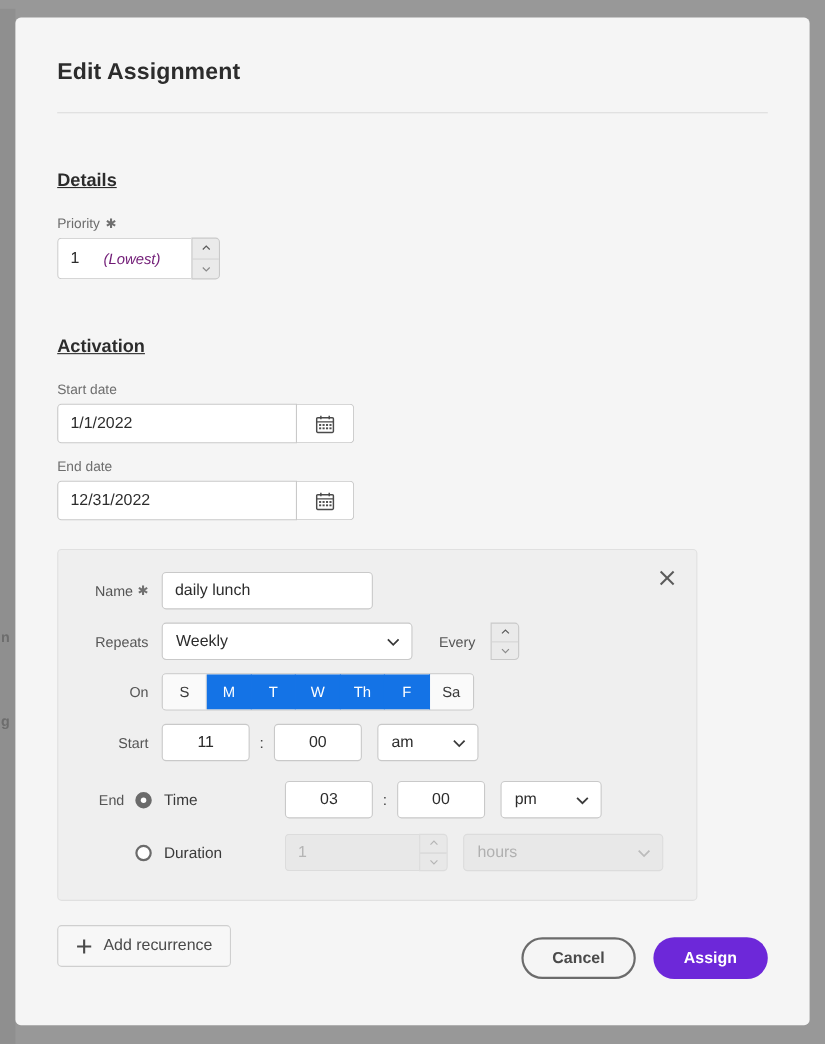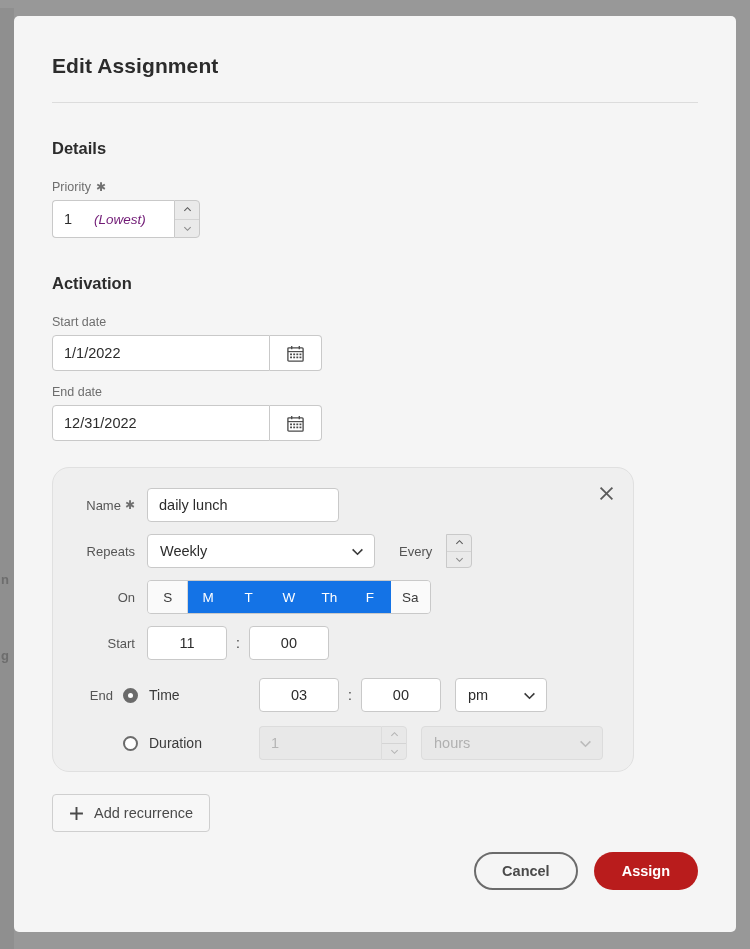--- a/index.html
+++ b/index.html
@@ -35,21 +35,22 @@
   .modal-pad { padding: 38px 38px 0 38px; }
   .title {
     font-size: 21px; font-weight: 700; color: #2c2c2c;
     letter-spacing: .1px;
   }
   .title-rule {
     height: 1px; background: #dcdcdc; margin-top: 24px;
   }
   .section-heading {
     font-size: 16.5px; font-weight: 700; color: #2c2c2c;
-    margin-top: 36px;
+    margin-top: 52px;
+    text-decoration: underline;
   }
   .field-label {
     font-size: 12.5px; color: #6E6E6E; margin-bottom: 6px;
     display: flex; align-items: center; gap: 5px;
   }
   .req-star { font-size: 12px; color: #707070; line-height: 1; }
 
   
   .txt {
     background: #fff; border: 1px solid #c9c9c9; border-radius: 4px;
@@ -88,23 +89,23 @@
     border: 1px solid #c9c9c9; border-left: none; border-radius: 0 4px 4px 0;
     background: #fff; display: flex; align-items: center; justify-content: center;
   }
 
   
   .recurrence {
     position: relative;
     margin-top: 26px;
     background: #EFEFEF;
     border: 1px solid #e0e0e0;
-    border-radius: 17px;
+    border-radius: 4px;
     width: 582px;
-    padding: 20px 22px 11px 22px;
+    padding: 20px 22px 26px 22px;
   }
   .close-x {
     position: absolute; top: 12px; right: 14px;
     width: 26px; height: 26px;
     display: flex; align-items: center; justify-content: center;
     cursor: pointer;
   }
   .rrow { display: flex; align-items: center; margin-bottom: 12px; }
   .rlabel {
     font-size: 13px; color: #555; text-align: right;
@@ -185,21 +186,21 @@
     display: flex; align-items: center; gap: 16px;
   }
   .btn-cancel {
     height: 38px; padding: 0 26px; border-radius: 19px;
     border: 2px solid #6b6b6b; background: transparent;
     font-size: 14.5px; color: #4a4a4a; font-weight: 700;
     display: flex; align-items: center;
   }
   .btn-assign {
     height: 38px; padding: 0 28px; border-radius: 19px;
-    background: #b91c1c; color: #fff;
+    background: #6d28d9; color: #fff;
     font-size: 14.5px; font-weight: 700;
     display: flex; align-items: center;
   }
 </style>
 </head>
 <body>
 
 <div class="backdrop">
   <div class="bg-strip-left"></div>
   <div class="bg-watermark">Display name</div>
@@ -347,20 +348,26 @@
           <div class="day on">F</div>
           <div class="day">Sa</div>
         </div>
       </div>
 
       <div class="rrow">
         <div class="rlabel w-name">Start</div>
         <div class="time-box">11</div>
         <div class="colon">:</div>
         <div class="time-box">00</div>
+        <div class="select ampm">
+          <span>am</span>
+          <svg width="13" height="13" viewBox="0 0 12 12">
+              <path d="M1.5 4 L6 8.5 L10.5 4" fill="none" stroke="#3a3a3a" stroke-width="1.5"></path>
+            </svg>
+        </div>
       </div>
 
       <div class="rrow" style="margin-top:18px">
         <div class="rlabel" style="width:48px;padding-right:10px">End</div>
         <div class="radio sel"></div>
         <div class="radio-label" style="width:110px">Time</div>
         <div class="time-box">03</div>
         <div class="colon">:</div>
         <div class="time-box">00</div>
         <div class="select ampm">

